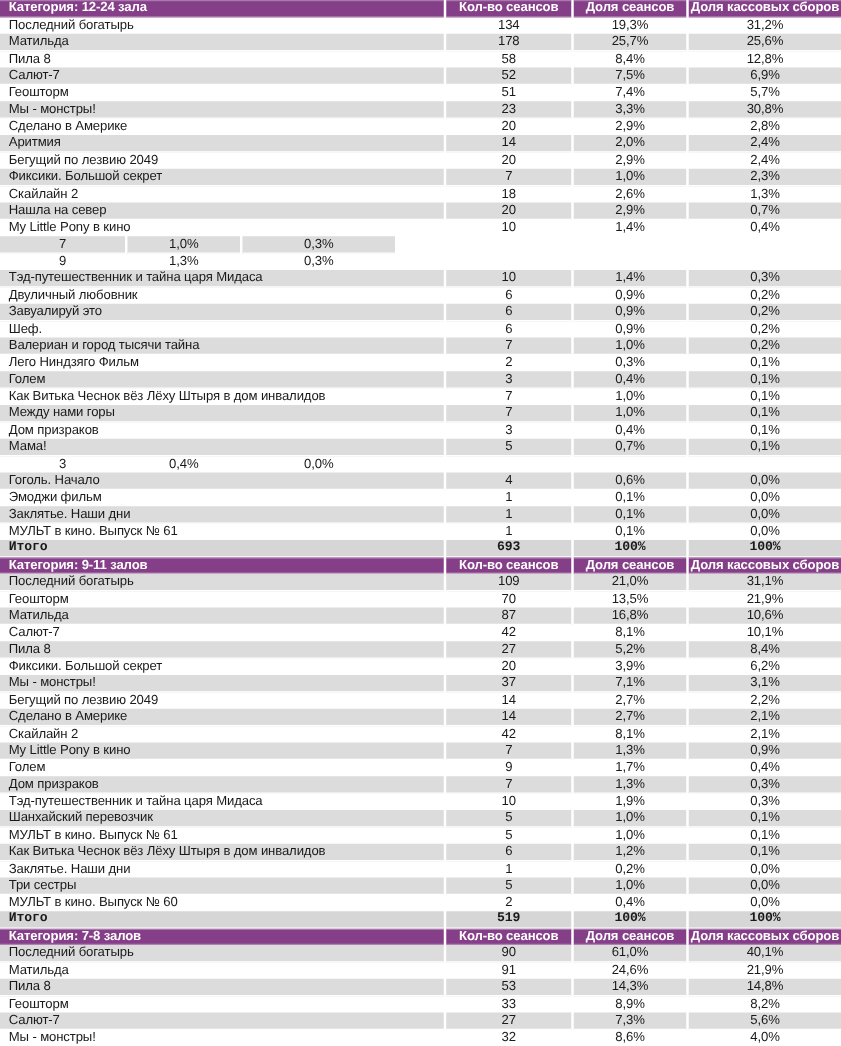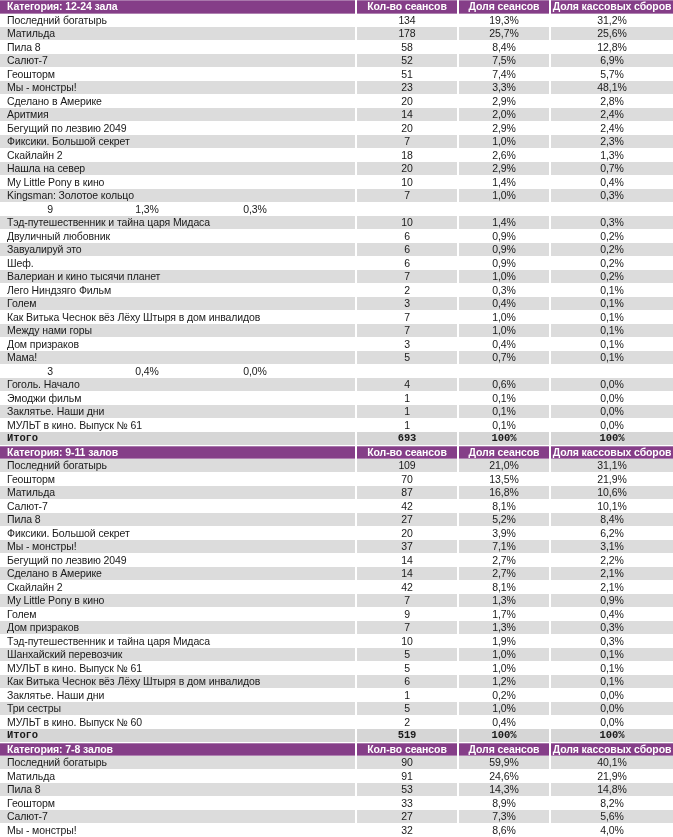--- a/index.html
+++ b/index.html
@@ -54,21 +54,21 @@
     <div class="row">
       <div class="cell c0">Геошторм</div>
       <div class="cell c1">51</div>
       <div class="cell c2">7,4%</div>
       <div class="cell c3">5,7%</div>
     </div>
     <div class="row band">
       <div class="cell c0">Мы - монстры!</div>
       <div class="cell c1">23</div>
       <div class="cell c2">3,3%</div>
-      <div class="cell c3">48,1%</div>
+      <div class="cell c3">30,8%</div>
     </div>
     <div class="row">
       <div class="cell c0">Сделано в Америке</div>
       <div class="cell c1">20</div>
       <div class="cell c2">2,9%</div>
       <div class="cell c3">2,8%</div>
     </div>
     <div class="row band">
       <div class="cell c0">Аритмия</div>
       <div class="cell c1">14</div>
@@ -99,21 +99,20 @@
       <div class="cell c2">2,9%</div>
       <div class="cell c3">0,7%</div>
     </div>
     <div class="row">
       <div class="cell c0">My Little Pony в кино</div>
       <div class="cell c1">10</div>
       <div class="cell c2">1,4%</div>
       <div class="cell c3">0,4%</div>
     </div>
     <div class="row band">
-      <div class="cell c0">Kingsman: Золотое кольцо</div>
       <div class="cell c1">7</div>
       <div class="cell c2">1,0%</div>
       <div class="cell c3">0,3%</div>
     </div>
     <div class="row">
       <div class="cell c1">9</div>
       <div class="cell c2">1,3%</div>
       <div class="cell c3">0,3%</div>
     </div>
     <div class="row band">
@@ -134,21 +133,21 @@
       <div class="cell c2">0,9%</div>
       <div class="cell c3">0,2%</div>
     </div>
     <div class="row">
       <div class="cell c0">Шеф.</div>
       <div class="cell c1">6</div>
       <div class="cell c2">0,9%</div>
       <div class="cell c3">0,2%</div>
     </div>
     <div class="row band">
-      <div class="cell c0">Валериан и кино тысячи планет</div>
+      <div class="cell c0">Валериан и город тысячи тайна</div>
       <div class="cell c1">7</div>
       <div class="cell c2">1,0%</div>
       <div class="cell c3">0,2%</div>
     </div>
     <div class="row">
       <div class="cell c0">Лего Ниндзяго Фильм</div>
       <div class="cell c1">2</div>
       <div class="cell c2">0,3%</div>
       <div class="cell c3">0,1%</div>
     </div>
@@ -351,21 +350,21 @@
     </div>
     <div class="row header">
       <div class="cell c0">Категория: 7-8 залов</div>
       <div class="cell c1">Кол-во сеансов</div>
       <div class="cell c2">Доля сеансов</div>
       <div class="cell c3">Доля кассовых сборов</div>
     </div>
     <div class="row band">
       <div class="cell c0">Последний богатырь</div>
       <div class="cell c1">90</div>
-      <div class="cell c2">59,9%</div>
+      <div class="cell c2">61,0%</div>
       <div class="cell c3">40,1%</div>
     </div>
     <div class="row">
       <div class="cell c0">Матильда</div>
       <div class="cell c1">91</div>
       <div class="cell c2">24,6%</div>
       <div class="cell c3">21,9%</div>
     </div>
     <div class="row band">
       <div class="cell c0">Пила 8</div>

